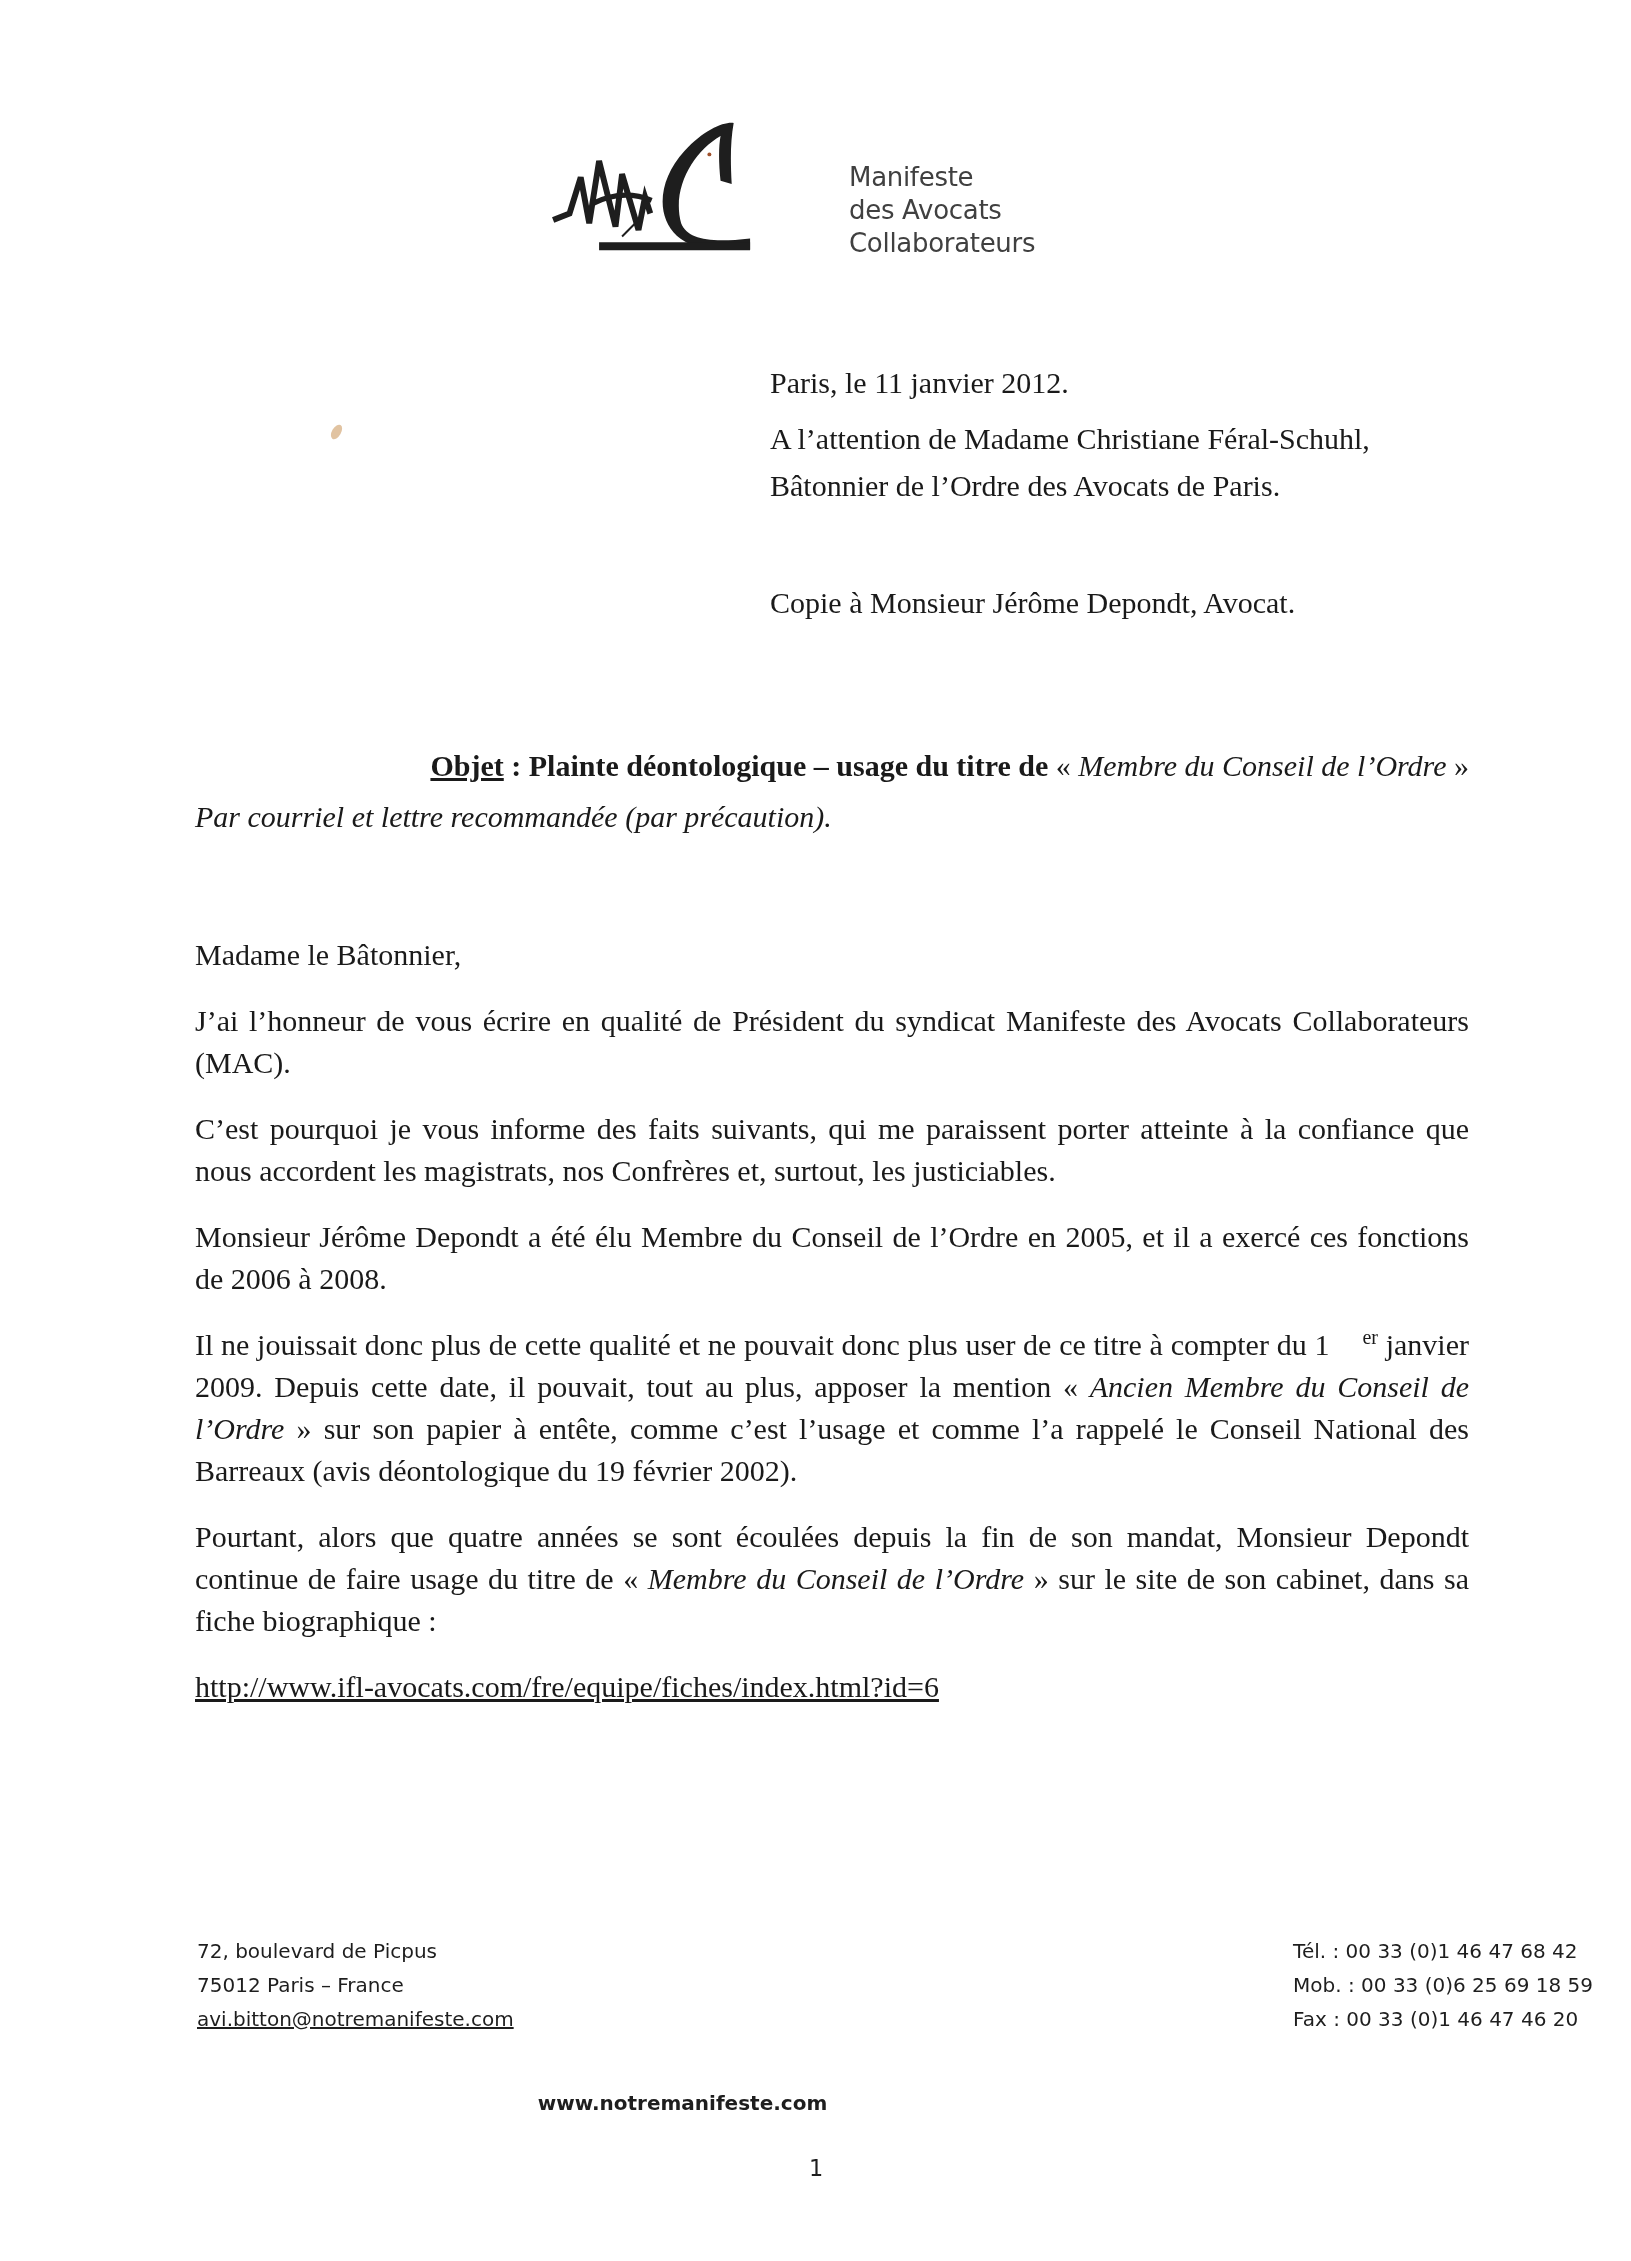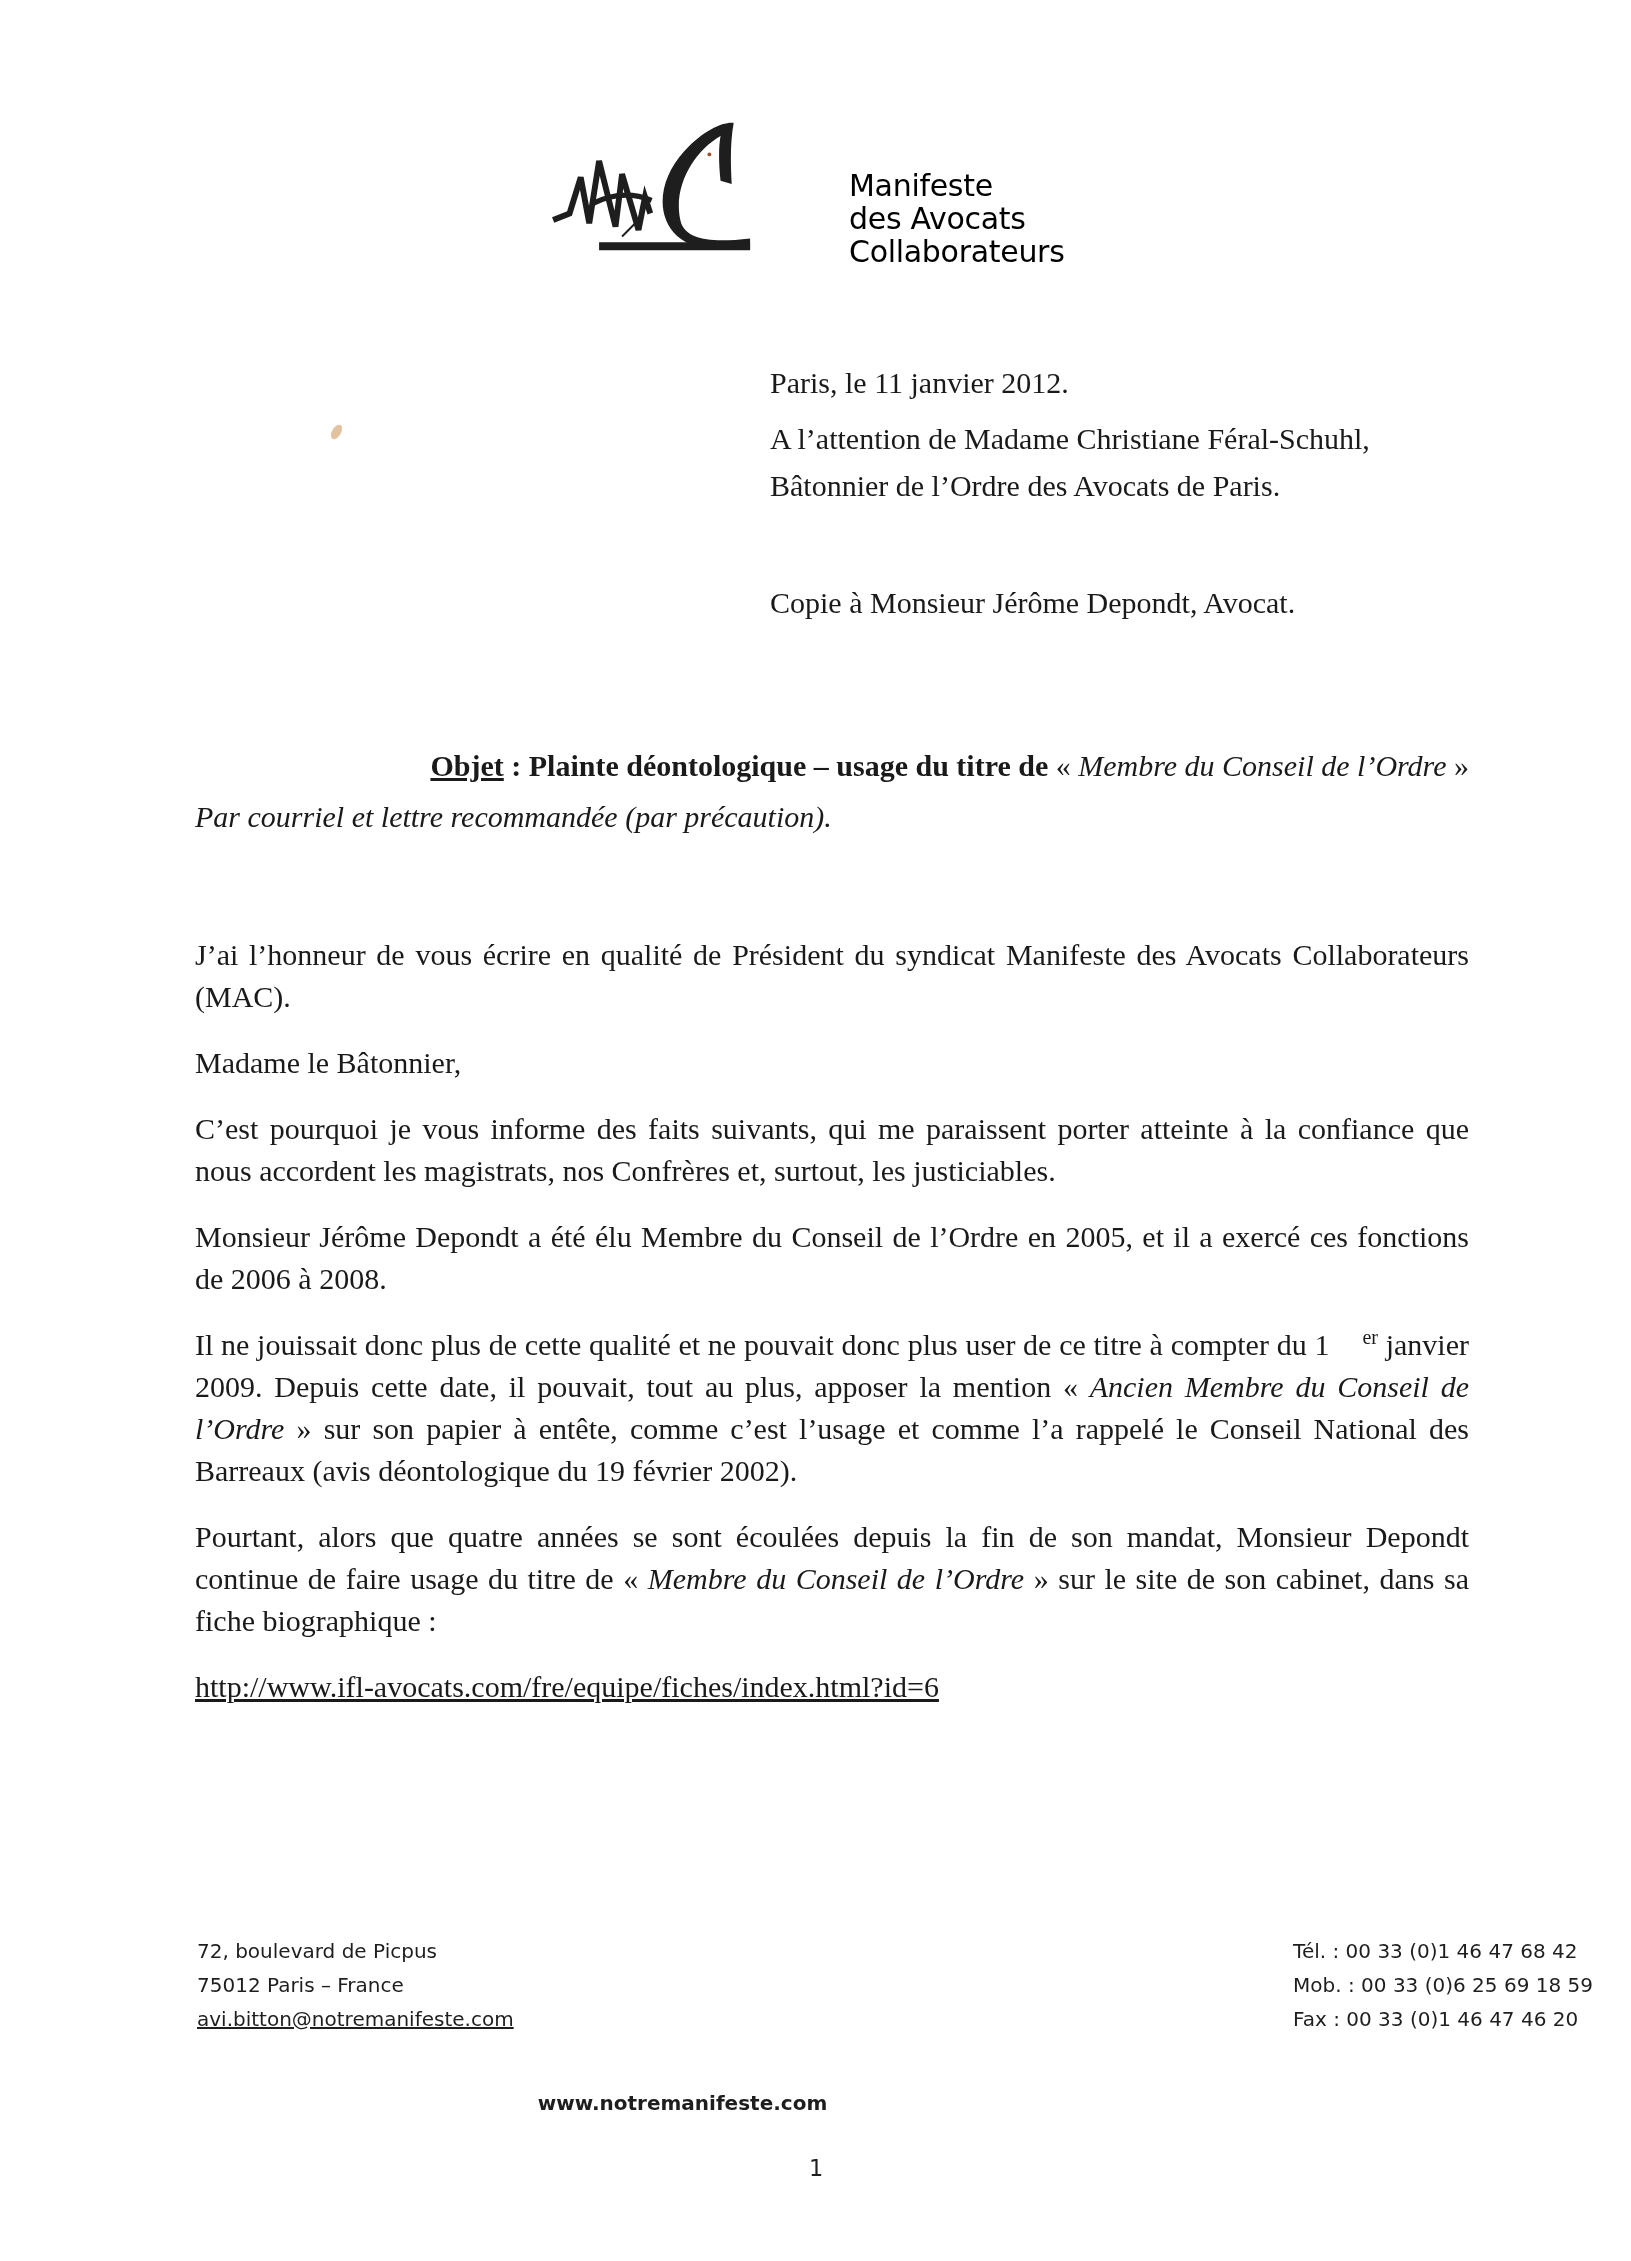--- a/index.html
+++ b/index.html
@@ -1,21 +1,21 @@
 <!DOCTYPE html>
 <html style="font-size:10.5px"><head>
 <meta charset="utf-8">
 <style>
   html, body { margin: 0; padding: 0; background: #ffffff; }
   body { width: 1632px; height: 2261px; position: relative; overflow: hidden;
          font-family: "Liberation Serif", "DejaVu Serif", serif; color: #1a1a1a; }
   .abs { position: absolute; }
   .logo { left: 533px; top: 115px; width: 316px; height: 151px; }
-  .logo-text { left: 849px; top: 169px; font-family: "DejaVu Sans", "Liberation Sans", sans-serif;
-               font-size: 30px; line-height: 33px; color: #000000; letter-spacing: -0.3px; }
+  .logo-text { left: 849px; top: 161px; font-family: "DejaVu Sans", "Liberation Sans", sans-serif;
+               font-size: 26px; line-height: 33px; color: #404040; letter-spacing: -0.3px; }
   .stray { left: 332px; top: 424px; width: 9.2px; height: 16px; background: #d9b48a;
            border-radius: 50%; transform: rotate(30deg); opacity: 0.8; }
 
   .recipient { left: 770px; width: 664px; font-size: 30px; line-height: 47px; }
   .date { top: 359px; }
   .attn { top: 415px; font-weight: normal; }
   .copy { top: 579px; }
 
   .body-col { left: 195px; width: 1274px; font-size: 30px; line-height: 42px; text-align: justify; }
   .objet { top: 745px; font-weight: bold; text-align: right; white-space: nowrap; }
@@ -61,22 +61,22 @@
 <div class="abs recipient date">Paris, le 11 janvier 2012.</div>
 <div class="abs recipient attn">A l’attention de Madame Christiane Féral-Schuhl, Bâtonnier de l’Ordre des Avocats de Paris.</div>
 <div class="abs recipient copy">Copie à Monsieur Jérôme Depondt, Avocat.</div>
 
 <div class="abs body-col objet">
   <span class="u">Objet</span><span> : </span><span>Plainte déontologique – usage du titre de </span><span class="rq">« </span><i>Membre du Conseil de l’Ordre</i><span class="rq"> »</span>
 </div>
 <div class="abs body-col delivery">Par courriel et lettre recommandée (par précaution).</div>
 
 <div class="abs body-col paras">
+  <p>Madame le Bâtonnier,</p>
   <p>J’ai l’honneur de vous écrire en qualité de Président du syndicat Manifeste des Avocats Collaborateurs (MAC).</p>
-  <p>Madame le Bâtonnier,</p>
   <p>C’est pourquoi je vous informe des faits suivants, qui me paraissent porter atteinte à la confiance que nous accordent les magistrats, nos Confrères et, surtout, les justiciables.</p>
   <p>Monsieur Jérôme Depondt a été élu Membre du Conseil de l’Ordre en 2005, et il a exercé ces fonctions de 2006 à 2008.</p>
   <p><span>Il ne jouissait donc plus de cette qualité et ne pouvait donc plus user de ce titre à compter du 1</span><sup>er</sup><span> janvier 2009. Depuis cette date, il pouvait, tout au plus, apposer la mention « </span><i>Ancien Membre du Conseil de l’Ordre</i><span> » sur son papier à entête, comme c’est l’usage et comme l’a rappelé le Conseil National des Barreaux (avis déontologique du 19 février 2002).</span></p>
   <p><span>Pourtant, alors que quatre années se sont écoulées depuis la fin de son mandat, Monsieur Depondt continue de faire usage du titre de « </span><i>Membre du Conseil de l’Ordre</i><span> » sur le site de son cabinet, dans sa fiche biographique :</span></p>
   <p><a class="link">http://www.ifl-avocats.com/fre/equipe/fiches/index.html?id=6</a></p>
 </div>
 
 <div class="abs footer addr">
   <div>72, boulevard de Picpus</div>
   <div>75012 Paris – France</div>

